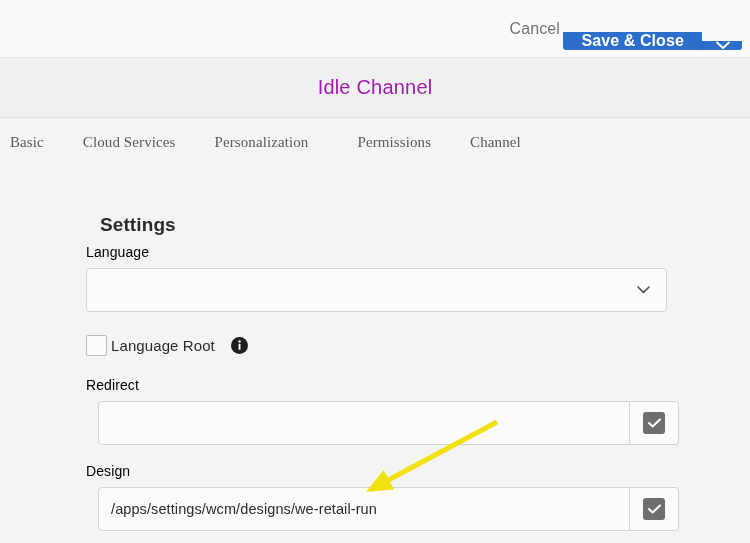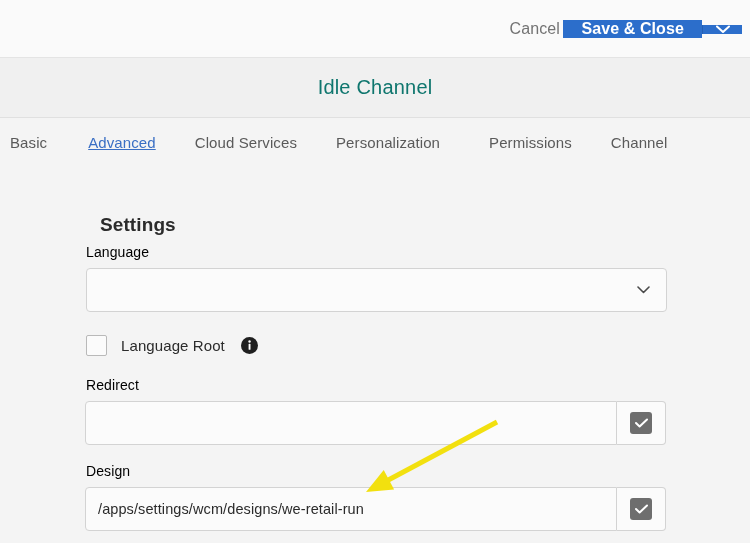--- a/index.html
+++ b/index.html
@@ -38,21 +38,21 @@
     font-family: "Liberation Sans", sans-serif;
     cursor: pointer;
     letter-spacing: .1px;
   }
   .save-group {
     position: absolute;
     right: 8px;
     top: 8px;
     height: 42px;
     display: flex;
-    align-items: center;
+    align-items: flex-end;
     border-radius: 3px;
     overflow: hidden;
   }
   .save-btn {
     background: #2c6ecb;
     color: #fff;
     border: none;
     font-size: 16px;
     font-weight: bold;
     padding: 0 18px;
@@ -81,21 +81,21 @@
     height: 60px;
     background: #f0f0f0;
     border-bottom: 1px solid #e0e0e0;
     box-sizing: border-box;
     display: flex;
     align-items: center;
     justify-content: center;
   }
   .page-title {
     font-size: 20px;
-    color: #0f766e;
+    color: #a21caf;
     font-weight: normal;
     margin: 12px;
     letter-spacing: .2px;
   }
 
   
   .tab-bar {
     position: absolute;
     left: 0; top: 118px;
     width: 750px;
@@ -104,21 +104,21 @@
     display: flex;
     align-items: flex-start;
   }
   .tab {
     position: relative;
     font-size: 15px;
     color: #5a5a5a;
     padding: 16px 0 0 0;
     background: transparent;
     border: none;
-    font-family: Liberation Sans, sans-serif;
+    font-family: Liberation Serif, serif;
     cursor: pointer;
     white-space: nowrap;
     letter-spacing: .1px;
   }
   .tab.active {
     color: #3a6fc4;
     text-decoration: underline;
   }
 
   
@@ -186,40 +186,40 @@
   .checkbox {
     width: 21px;
     height: 21px;
     border: 1px solid #b9b9b9;
     background: #fbfbfb;
     border-radius: 2px;
     box-sizing: border-box;
     cursor: pointer;
   }
   .check-label {
-    margin-left: 14px;
+    margin-left: 4px;
     font-size: 15px;
     color: #2b2b2b;
     letter-spacing: .1px;
   }
   .info-icon {
     margin-left: 16px;
     width: 17px;
     height: 17px;
     display: block;
     cursor: pointer;
   }
 
   
   .redirect-label { position: absolute; left: 86px; top: 205px; }
   .design-label   { position: absolute; left: 86px; top: 291px; }
 
   .input-row {
     position: absolute;
-    left: 85px;
+    left: 98px;
     display: flex;
     align-items: center;
     height: 44px;
   }
   .redirect-row { top: 229px; }
   .design-row   { top: 315px; }
 
   .text-input {
     width: 532px;
     height: 44px;
@@ -283,21 +283,20 @@
     </button>
   </div>
 </div>
 
 <div class="title-band">
   <h1 class="page-title">Idle Channel</h1>
 </div>
 
 <div class="tab-bar">
   <button class="tab" style="margin-left:10px">Basic</button>
-  <button class="tab active" style="margin-left:41px">Advanced</button>
   <button class="tab" style="margin-left:39px">Cloud Services</button>
   <button class="tab" style="margin-left:39px">Personalization</button>
   <button class="tab" style="margin-left:49px">Permissions</button>
   <button class="tab" style="margin-left:39px">Channel</button>
 </div>
 
 <div class="form-body">
 
   <h2 class="section-title">Settings</h2>
 

